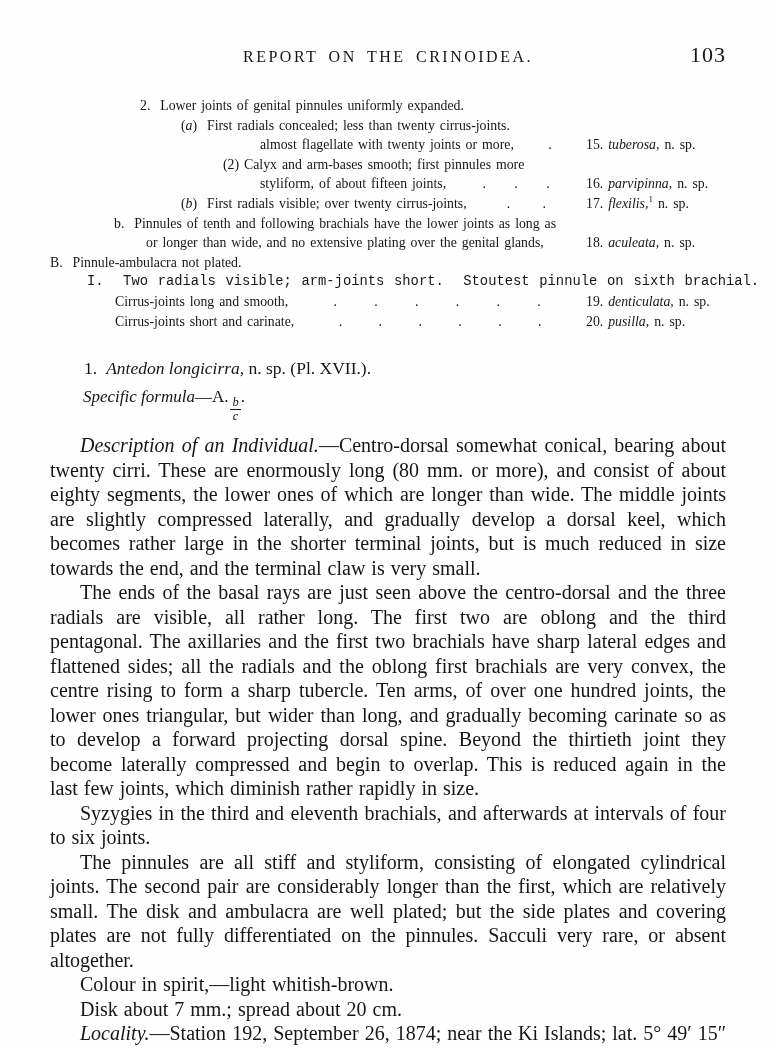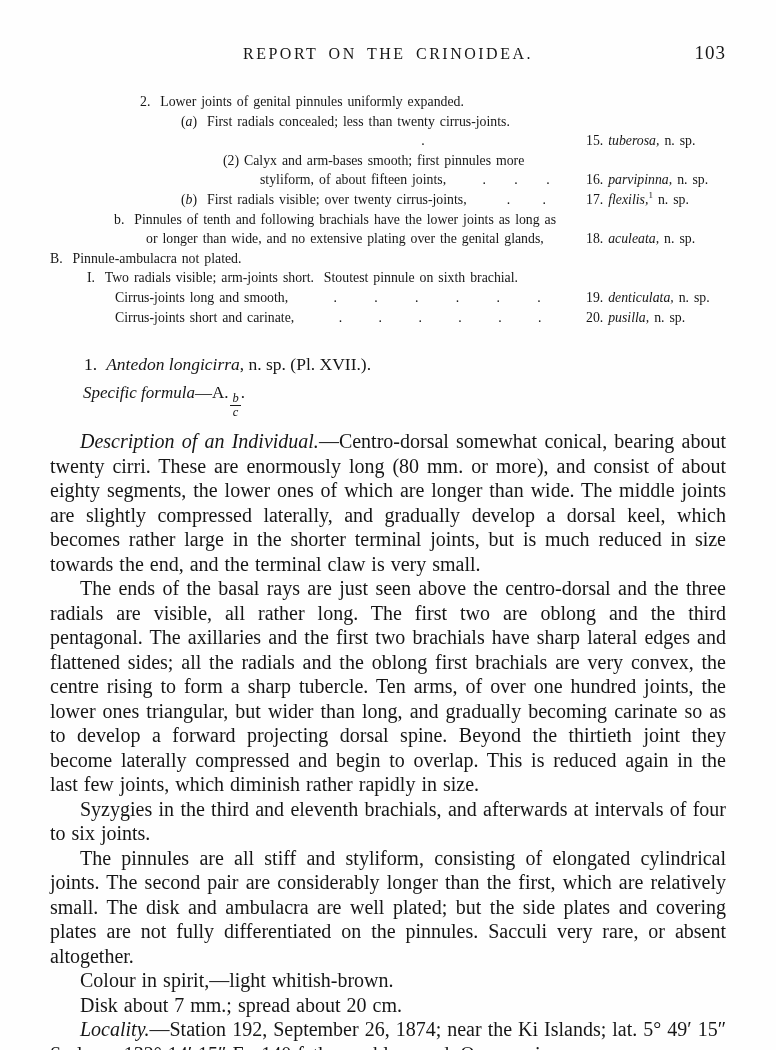--- a/index.html
+++ b/index.html
@@ -10,21 +10,21 @@
     padding: 42px 50px 0 50px;
     background: #fefefe;
     color: #161616;
     font-family: "Liberation Serif", "DejaVu Serif", serif;
     overflow: hidden;
   }
   
   .running-head { display: flex; align-items: baseline; }
   .head-side { width: 56px; flex: none; }
   .head-title { flex: 1; text-align: center; font-size: 16px; letter-spacing: 2.5px; word-spacing: 4px; }
-  .head-page { width: 56px; flex: none; text-align: right; font-size: 19px; letter-spacing: 1px; }
+  .head-page { width: 56px; flex: none; text-align: right; font-size: 22px; letter-spacing: 1px; }
 
   
   .key { margin-top: 28px; font-size: 13.8px; line-height: 19.6px; word-spacing: 1.5px; }
   .key-line { display: flex; align-items: baseline; }
   .key-text { flex: none; white-space: pre; }
   .key-leaders { flex: 1 1 0; min-width: 0; display: flex; justify-content: space-evenly; align-items: baseline; padding: 0 8px; overflow: hidden; }
   .key-leaders span { flex: none; }
   .key-species { flex: none; width: 140px; white-space: pre; }
   .key sup, .footnote sup { font-size: 9px; line-height: 0; }
 
@@ -55,20 +55,21 @@
   </header>
 
   <section class="key" id="key">
       <div class="key-line" style="padding-left: 90px;">
         <span class="key-text"><span>2.  Lower joints of genital pinnules uniformly expanded.</span></span>
       </div>
       <div class="key-line" style="padding-left: 131px;">
         <span class="key-text"><span>(</span><i>a</i><span>)  First radials concealed; less than twenty cirrus-joints.</span></span>
       </div>
       <div class="key-line" style="padding-left: 210px;">
+        <span class="key-text"><span>almost flagellate with twenty joints or more,</span></span>
         <span class="key-leaders">
           <span>.</span>
         </span>
         <span class="key-species"><span>15. </span><i>tuberosa,</i><span> n. sp.</span></span>
       </div>
       <div class="key-line" style="padding-left: 173px;">
         <span class="key-text"><span>(2) Calyx and arm-bases smooth; first pinnules more</span></span>
       </div>
       <div class="key-line" style="padding-left: 210px;">
         <span class="key-text"><span>styliform, of about fifteen joints,</span></span>
@@ -91,21 +92,21 @@
         <span class="key-text"><span>b.  Pinnules of tenth and following brachials have the lower joints as long as</span></span>
       </div>
       <div class="key-line" style="padding-left: 96px;">
         <span class="key-text"><span>or longer than wide, and no extensive plating over the genital glands,</span></span>
         <span class="key-leaders"></span>
         <span class="key-species"><span>18. </span><i>aculeata,</i><span> n. sp.</span></span>
       </div>
       <div class="key-line" style="padding-left: 0px;">
         <span class="key-text"><span>B.  Pinnule-ambulacra not plated.</span></span>
       </div>
-      <div class="key-line" style="padding-left: 37px;">
+      <div class="key-line" style="padding-left: 37px; font-family: Liberation Mono, monospace;">
         <span class="key-text"><span>I.  Two radials visible; arm-joints short.  Stoutest pinnule on sixth brachial.</span></span>
       </div>
       <div class="key-line" style="padding-left: 65px;">
         <span class="key-text"><span>Cirrus-joints long and smooth,</span></span>
         <span class="key-leaders">
           <span>.</span>
           <span>.</span>
           <span>.</span>
           <span>.</span>
           <span>.</span>

